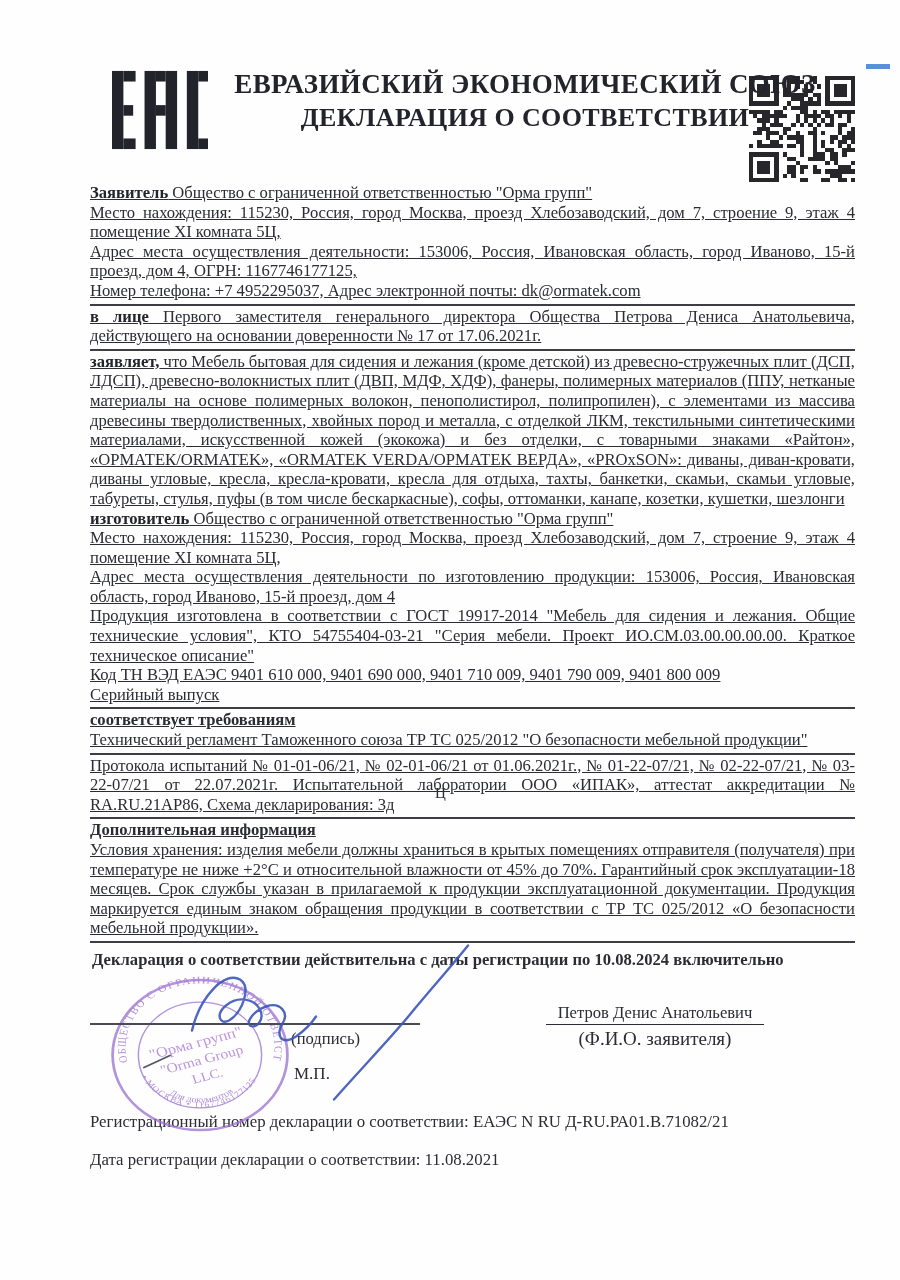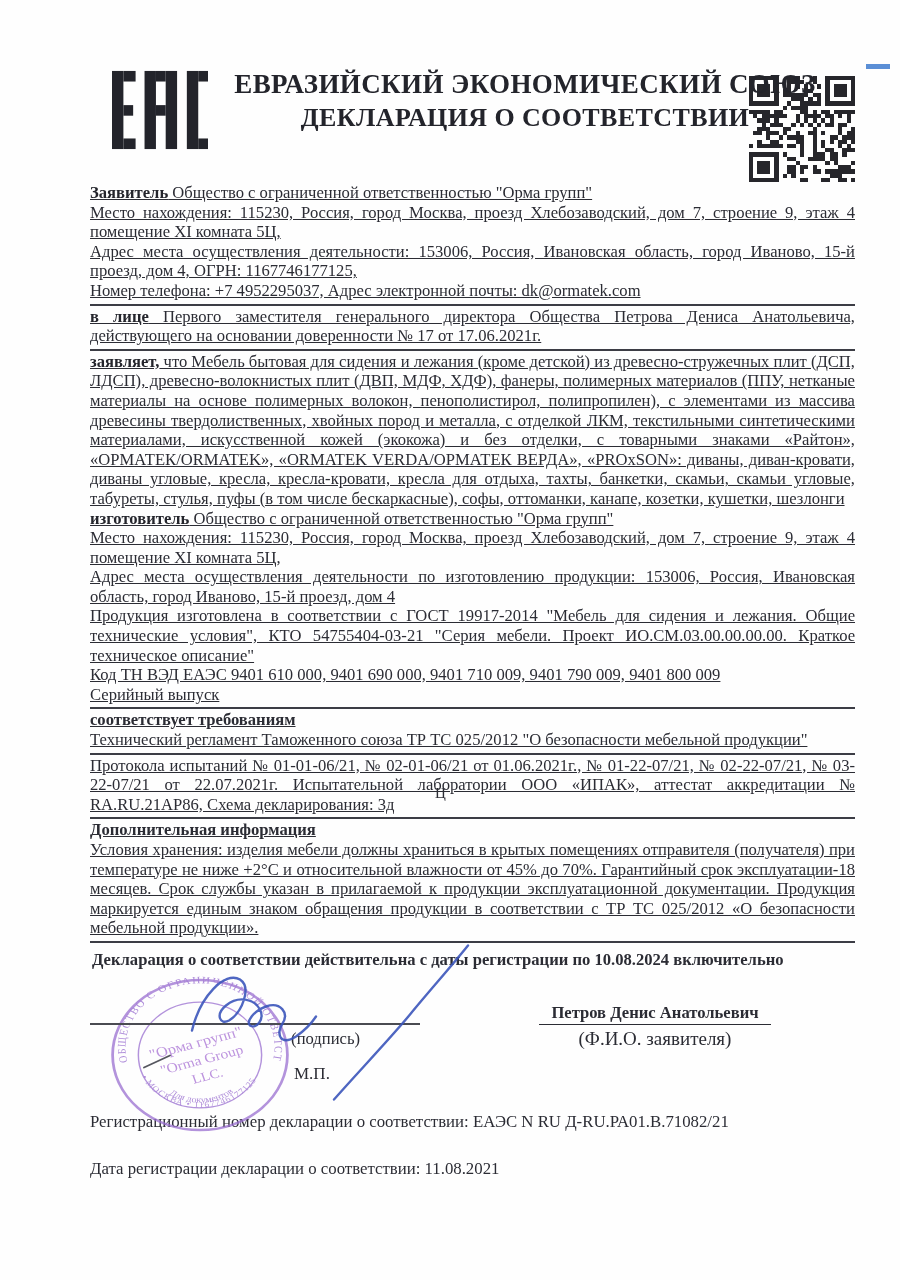--- a/index.html
+++ b/index.html
@@ -27,26 +27,26 @@
   .h-b{font-weight:bold;}
   .validity{margin:2px;padding:5px 0 4px;font-size:16.6px;font-weight:bold;}
   .artifact{position:absolute;font-size:15px;}
   
   .sig-zone{position:relative;height:128px;}
   .stamp{position:absolute;left:18px;top:0;width:184px;height:158px;opacity:.88;}
   .sig-line{position:absolute;left:0;top:47px;width:330px;border-bottom:2px solid #4a4b52;}
   .sig-caption{position:absolute;left:90px;top:53px;width:180px;text-align:right;font-size:16.6px;}
   .mp{position:absolute;left:204px;top:88px;font-size:17px;}
   .name-block{position:absolute;left:420px;top:27px;width:290px;text-align:center;}
-  .name-block .nm{display:inline-block;font-size:16.6px;border-bottom:1.4px solid #2b2c34;padding:0 12px 1px;font-weight:bold;}
+  .name-block .nm{display:inline-block;font-size:16.6px;border-bottom:1.4px solid #2b2c34;padding:0 12px 1px;}
   .name-block .nc{font-size:19px;margin-top:3px;}
   .sig-scribble{position:absolute;left:40px;top:-46px;width:360px;height:185px;pointer-events:none;}
   
   .reg{margin-top:8px;font-size:16.8px;font-weight:normal;}
-  .reg.date{margin-top:27px;}
+  .reg.date{margin-top:18px;}
 </style>
 </head>
 <body>
 
 <div class="page">
 
   <div class="corner-mark"></div>
 
   <div class="qr">
     <svg id="qr-svg" viewBox="0 0 25 25" width="108" height="106" fill="#26262b" shape-rendering="crispEdges">

